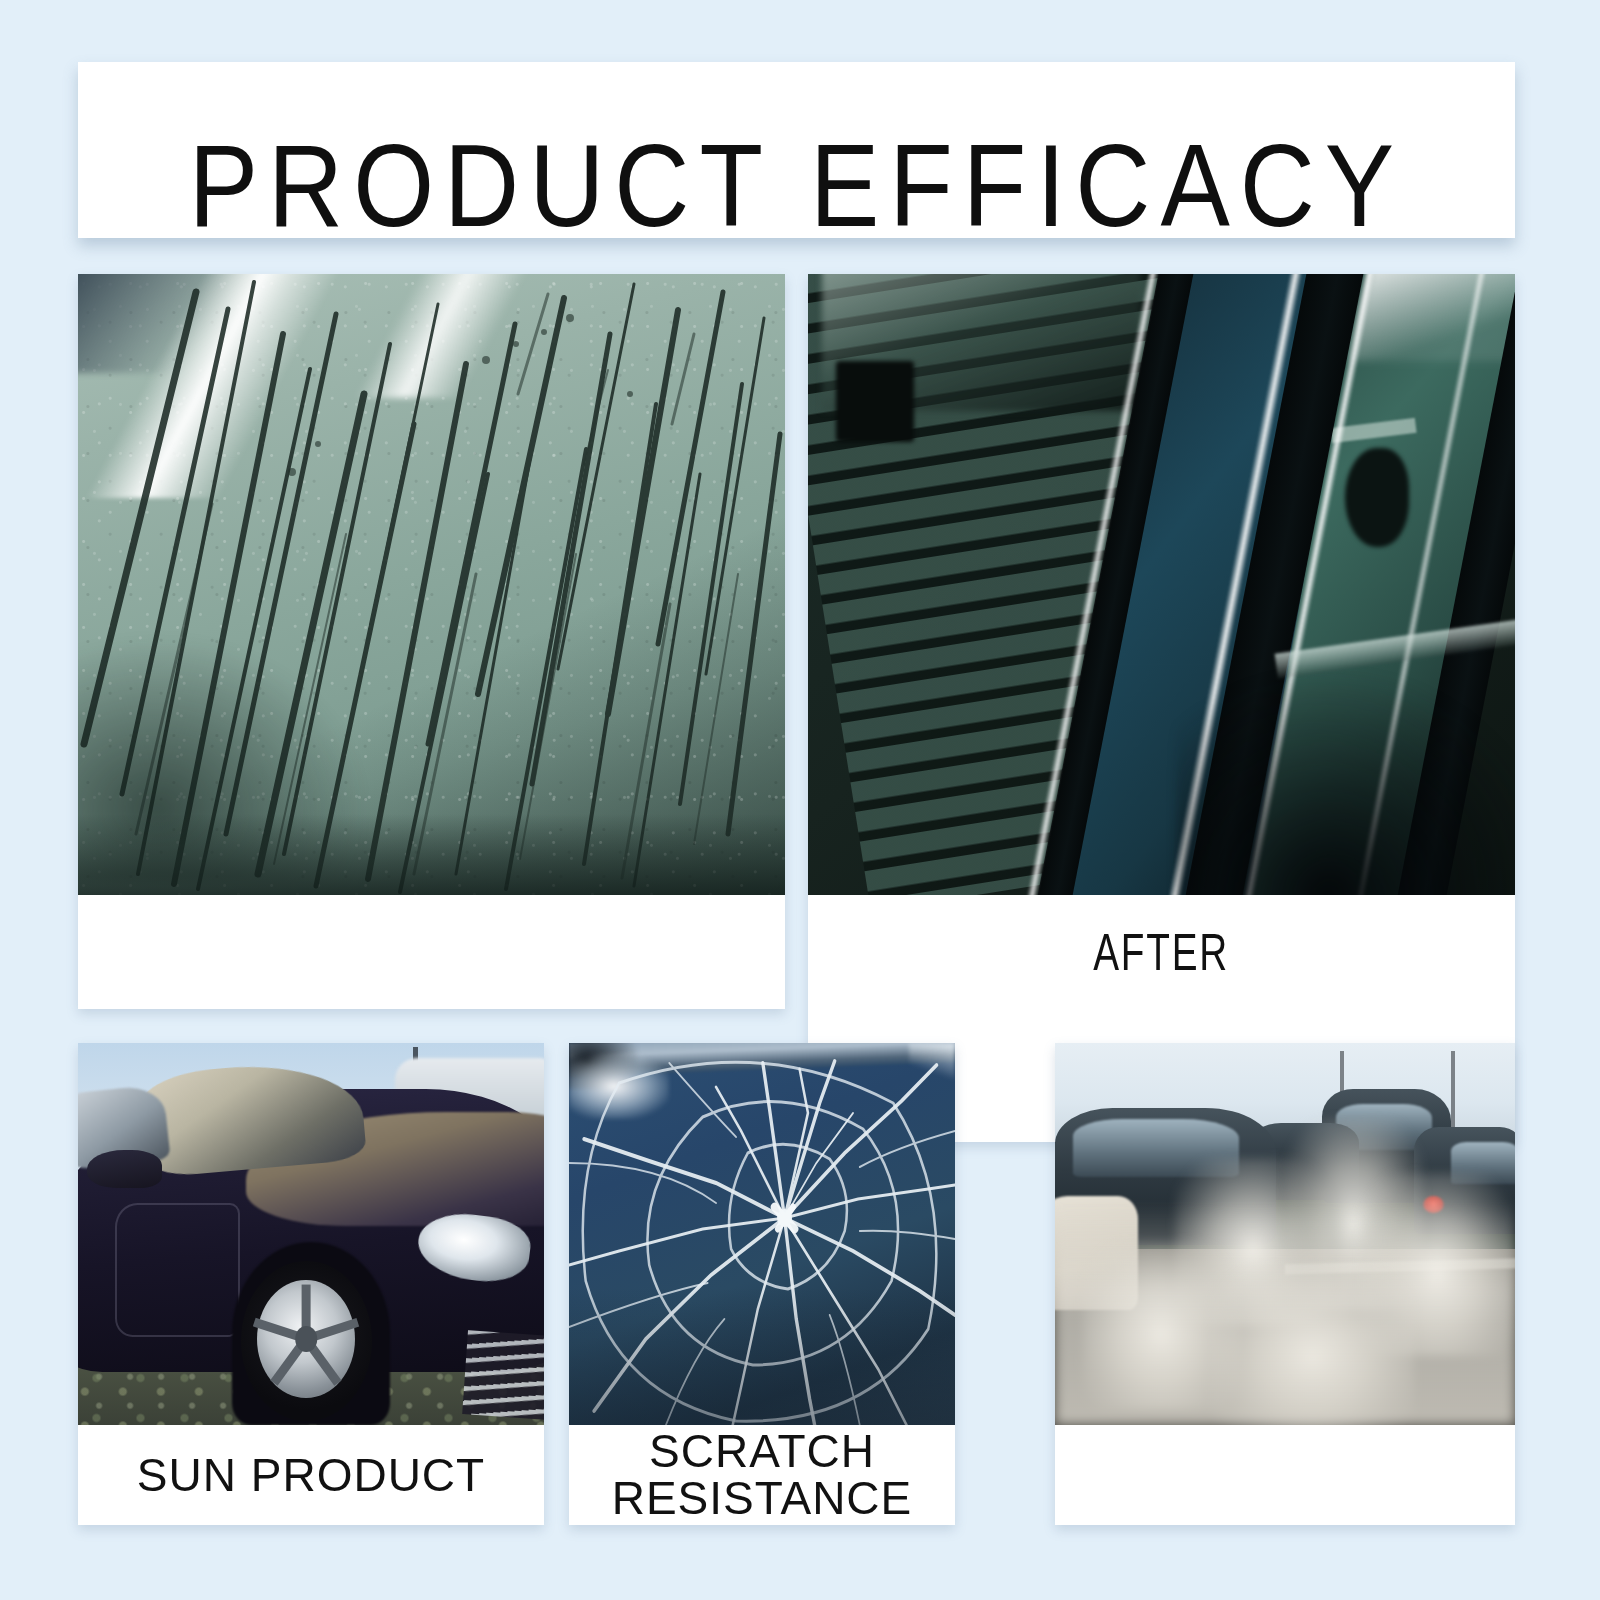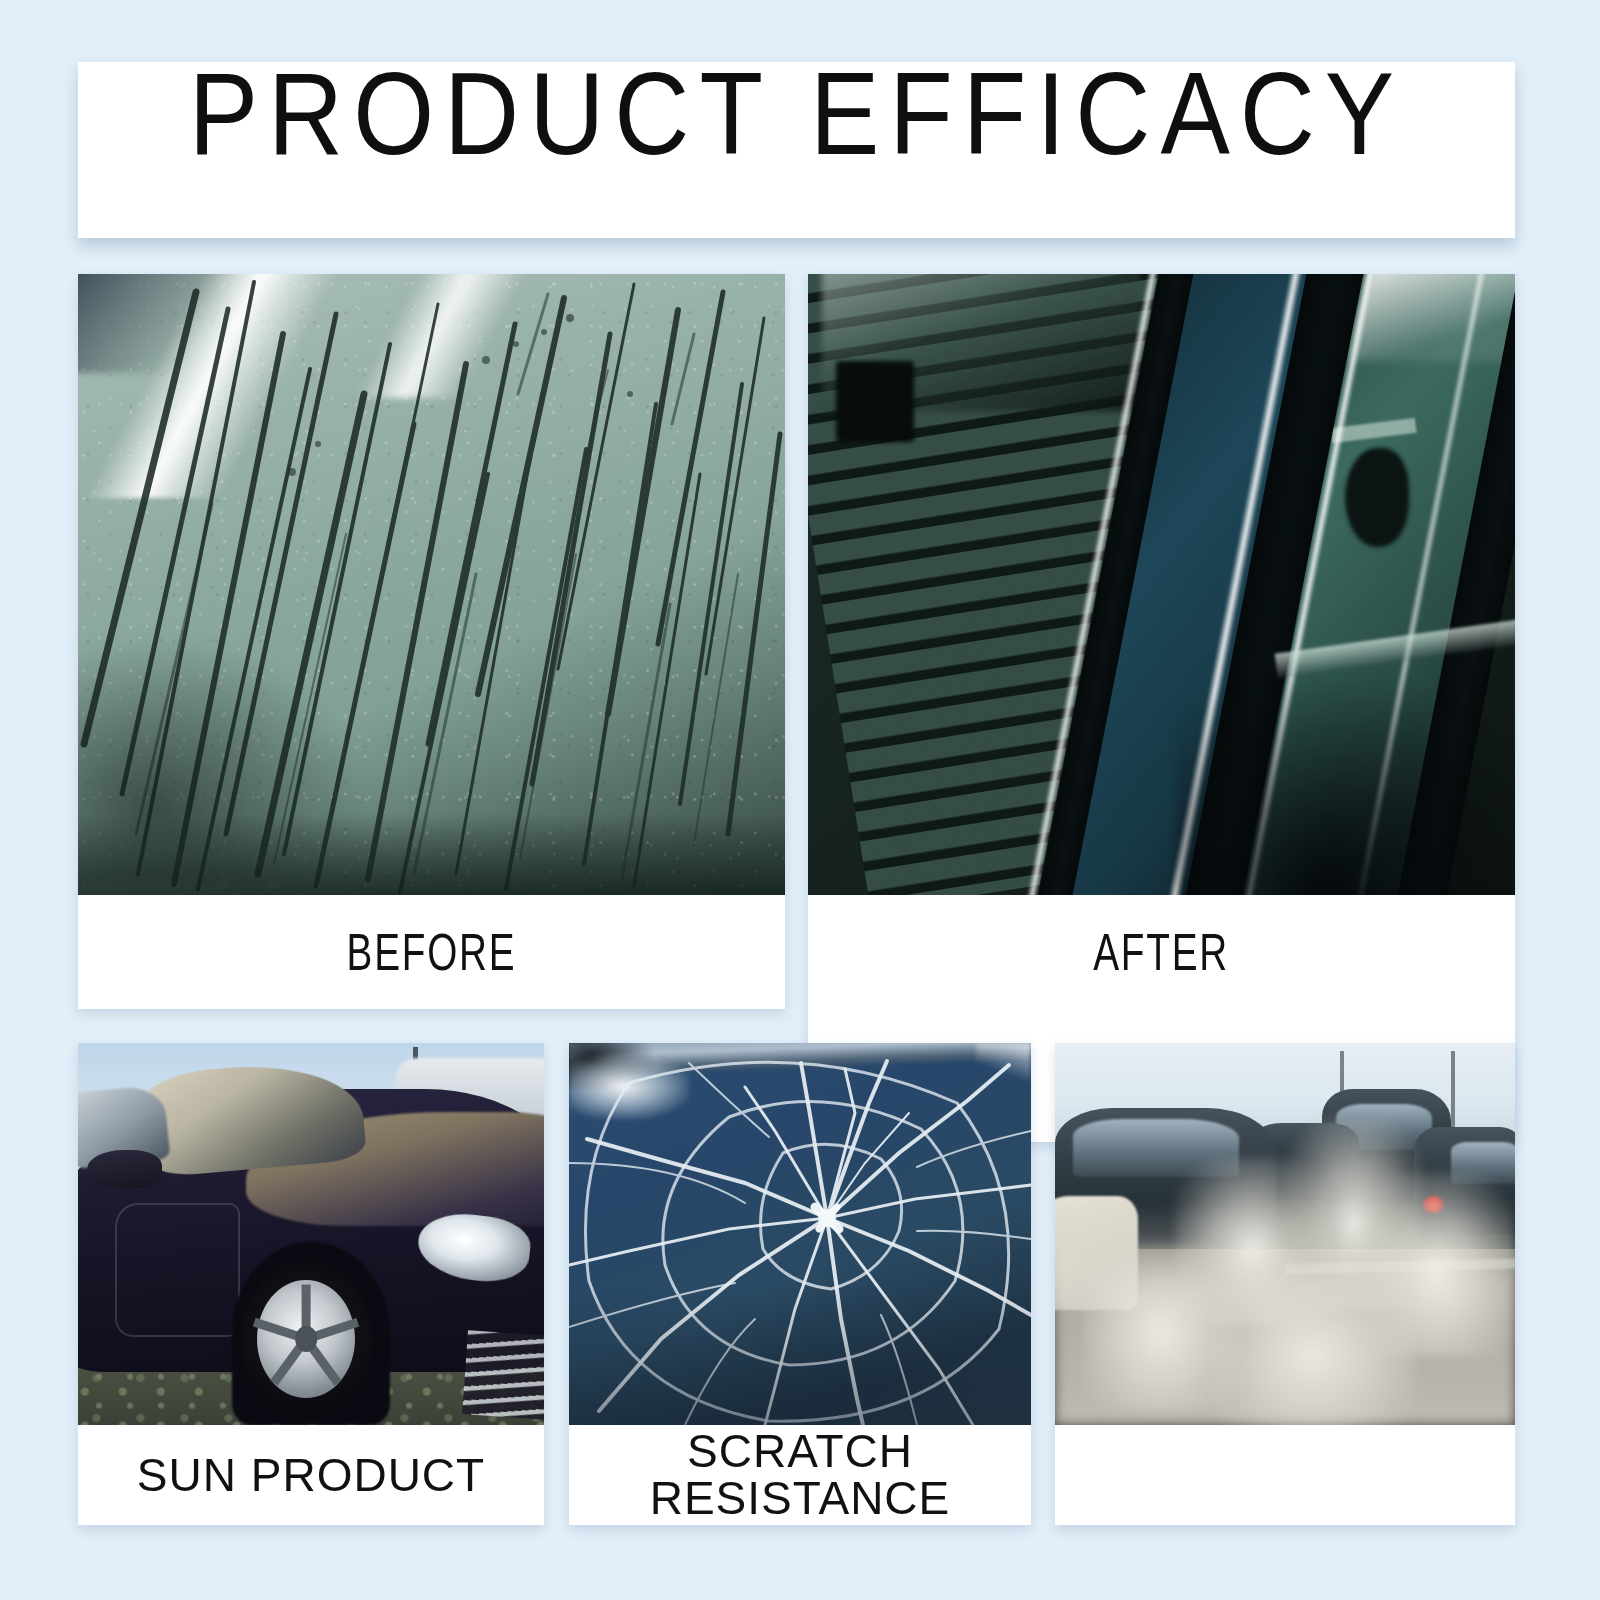--- a/index.html
+++ b/index.html
@@ -23,21 +23,21 @@
   
   .title-card {
     position: absolute;
     left: 78px;
     top: 62px;
     width: 1437px;
     height: 176px;
     background: #ffffff;
     box-shadow: 0 8px 14px rgba(90,120,150,0.30);
     display: flex;
-    align-items: flex-start;
+    align-items: flex-end;
     justify-content: center;
   }
   .title-text {
     font-family: "Liberation Sans", sans-serif;
     font-weight: 300;
     font-size: 104px;
     letter-spacing: 10px;
     color: #0f0f0f;
     white-space: nowrap;
     transform: scaleY(1.12);
@@ -81,21 +81,21 @@
   }
 
   
   #panel-before { left: 78px;  top: 274px; width: 707px; height: 735px; }
   #panel-after  { left: 808px; top: 274px; width: 707px; height: 868px; }
   #panel-before .photo, #panel-after .photo { height: 621px; }
   #panel-before .caption, #panel-after .caption { height: 114px; }
 
   
   #panel-sun     { left: 78px;   top: 1043px; width: 466px; height: 482px; }
-  #panel-scratch { left: 569px;  top: 1043px; width: 462px; height: 482px; }
+  #panel-scratch { left: 569px;  top: 1043px; width: 386px; height: 482px; }
   #panel-air     { left: 1055px; top: 1043px; width: 460px; height: 482px; }
   #panel-sun .photo, #panel-scratch .photo, #panel-air .photo { height: 382px; }
   #panel-sun .caption, #panel-scratch .caption, #panel-air .caption { height: 100px; }
 
   
   .ws-base {
     position: absolute; inset: 0;
     background:
       linear-gradient(155deg, rgba(255,255,255,0.00) 60%, rgba(20,34,30,0.55) 100%),
       linear-gradient(165deg, #a9bfb6 0%, #9ab3a9 22%, #8aa79c 48%, #7d9c91 72%, #5f7b72 100%);
@@ -552,23 +552,20 @@
             <circle cx="492" cy="44" r="4"></circle>
             <circle cx="552" cy="120" r="3"></circle>
             <circle cx="214" cy="198" r="4"></circle>
             <circle cx="240" cy="170" r="3"></circle>
           </g>
         </svg>
       </div>
       <div class="ws-shadowblob"></div>
       <div class="ws-bottomband"></div>
     </div>
-    <div class="caption">
-      <span class="cap-cond">BEFORE</span>
-    </div>
   </div>
 
   <div class="panel" id="panel-after">
     <div class="photo">
       <div class="af-base"></div>
       <div class="af-siding"></div>
       <div class="af-sidingtop"></div>
       <div class="af-darkobj"></div>
       <div class="af-glasspane"></div>
       <div class="af-pane2"></div>

